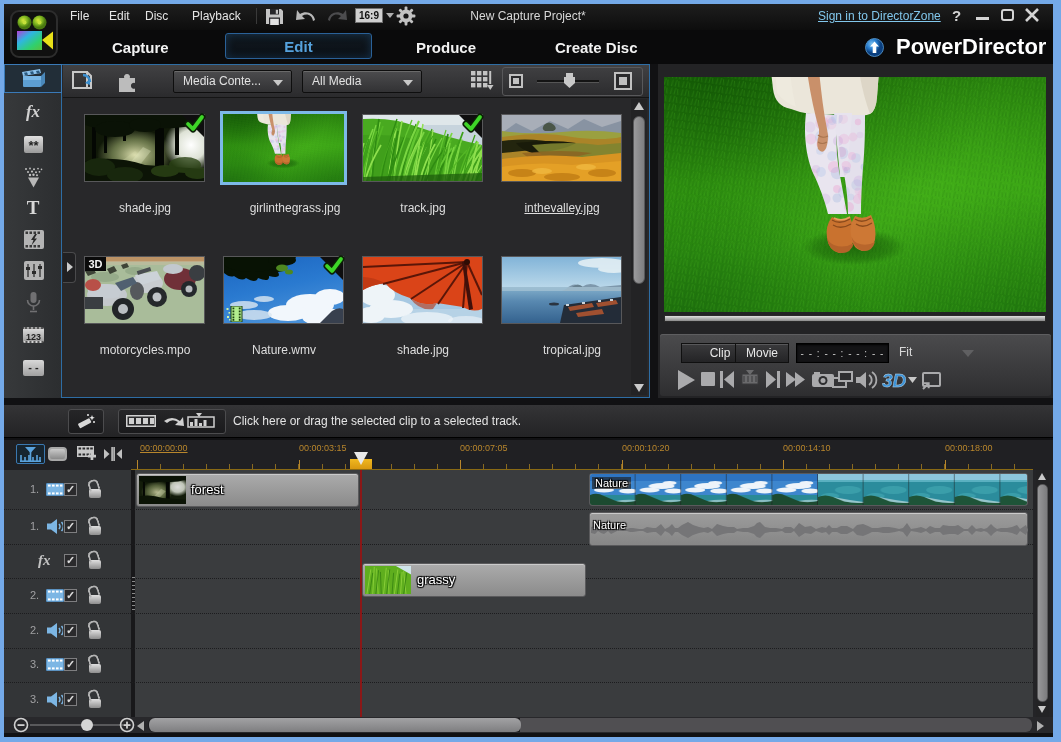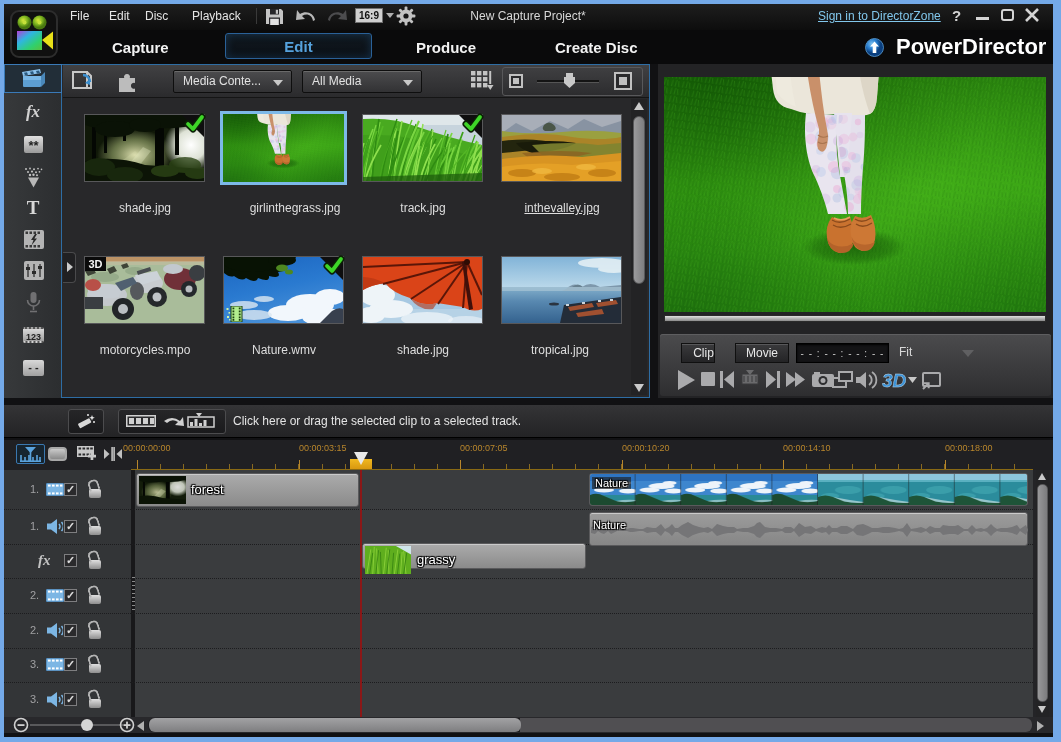--- a/index.html
+++ b/index.html
@@ -620,21 +620,21 @@
  <path d="M4 11 L9 16 L18 4" fill="none" stroke="#3ed628" stroke-width="3.8" stroke-linecap="round" stroke-linejoin="round"></path>
 </svg>
 
 <div class="tlabel" style="left:80px;top:201px;">shade.jpg</div>
 <div class="tlabel" style="left:230px;top:201px;">girlinthegrass.jpg</div>
 <div class="tlabel" style="left:358px;top:201px;">track.jpg</div>
 <div class="tlabel" style="left:497px;top:201px;text-decoration:underline;">inthevalley.jpg</div>
 <div class="tlabel" style="left:80px;top:343px;">motorcycles.mpo</div>
 <div class="tlabel" style="left:219px;top:343px;">Nature.wmv</div>
 <div class="tlabel" style="left:358px;top:343px;">shade.jpg</div>
-<div class="tlabel" style="left:495px;top:343px;">tropical.jpg</div>
+<div class="tlabel" style="left:471px;top:343px;text-align:right;">tropical.jpg</div>
 
 <div class="abs" style="left:631px;top:99px;width:16px;height:296px;background:#232325;"></div>
 <div class="abs" style="left:633px;top:116px;width:12px;height:168px;background:linear-gradient(90deg,#9a9a9c,#7e7e80);border-radius:6px;border:1px solid #58585a;"></div>
 <div class="abs" style="left:634px;top:102px;width:0;height:0;border-left:5px solid transparent;border-right:5px solid transparent;border-bottom:8px solid #cacaca;"></div>
 <div class="abs" style="left:634px;top:384px;width:0;height:0;border-left:5px solid transparent;border-right:5px solid transparent;border-top:8px solid #cacaca;"></div>
 
 <div id="prevpanel"></div>
 <div class="abs" style="left:664px;top:77px;width:382px;height:235px;background:#000;">
  <svg width="382" height="235" viewBox="0 0 382 235">
   <defs>
@@ -744,21 +744,21 @@
    <clipPath id="legclip">
     <path d="M142 36 C139 60 143 85 151 100 C158 116 162 128 164 137 L183 137 C180 120 177 104 175 94 C172 74 172 54 173 38 Z M175 38 C173 62 176 84 180 97 C183 113 184 126 184 137 L197 137 C197 120 198 104 199 91 C201 70 201 52 201 38 Z"></path>
    </clipPath>/g&gt;
   </defs>
   <use href="#girlscene"></use>
  </svg>
 </div>
 
 <div class="abs" style="left:664px;top:315px;width:382px;height:7px;background:linear-gradient(#e0e0e0,#8a8a8a);border:1px solid #2a2a2a;"></div>
 <div id="prevctrl"></div>
-<div class="pbtn" style="left:681px;width:34px;padding-left:11px;">Clip</div>
+<div class="pbtn" style="left:681px;width:67px;padding-left:11px;">Clip</div>
 <div class="pbtn" style="left:735px;width:54px;">Movie</div>
 <div class="abs" style="left:796px;top:343px;width:93px;height:20px;background:#141416;border:1px solid #000;box-shadow:inset 0 1px 2px #000;color:#c8c8c8;font-size:10px;text-align:center;line-height:19px;letter-spacing:1px;">- - : - - : - - : - -</div>
 <div class="abs" style="left:899px;top:343px;width:81px;height:20px;color:#d8d8d8;font-size:12px;line-height:19px;">Fit</div>
 <div class="abs" style="left:962px;top:350px;width:0;height:0;border-left:6px solid transparent;border-right:6px solid transparent;border-top:7px solid #606062;"></div>
 
 <svg class="abs" style="left:676px;top:368px;" width="270" height="24" viewBox="0 0 270 24">
  <g fill="#aaaaac">
   <path d="M2 2 L2 22 L19 12 Z"></path>
   <rect x="25" y="4" width="14" height="14" rx="1"></rect>
   <path d="M58 3 L48 11.5 L58 20 Z"></path>
@@ -824,21 +824,21 @@
       <rect x="73" y="10" width="3" height="3"></rect>
       <rect x="77.5" y="7" width="3" height="6"></rect>
       <path d="M70 0 h6 l-3 4 z"></path>
     </g>
 </svg>
 <div class="abs" style="left:233px;top:414px;color:#e4e4e4;font-size:12px;">Click here or drag the selected clip to a selected track.</div>
 
 <div id="timeline"></div>
 <div id="ruler"></div>
 <div id="rulerticks"></div>
-<div class="tlab" style="left:123px;">00:00:00:00</div>
+<div class="tlab" style="left:140px;text-decoration:underline;">00:00:00:00</div>
 <div class="tlab" style="left:299px;">00:00:03:15</div>
 <div class="tlab" style="left:460px;">00:00:07:05</div>
 <div class="tlab" style="left:622px;">00:00:10:20</div>
 <div class="tlab" style="left:783px;">00:00:14:10</div>
 <div class="tlab" style="left:945px;">00:00:18:00</div>
 <div class="abs" style="left:131px;top:469px;width:902px;height:1px;background:#8a6a14;"></div>
 
 <div class="abs" style="left:16px;top:444px;width:29px;height:20px;background:#16242f;border:1px solid #3a78b0;border-radius:2px;"></div>
 <svg class="abs" style="left:20px;top:446px;" width="21" height="16" viewBox="0 0 21 16">
  <path d="M5 1 L16 1 L10.5 7 Z" fill="#5aa2dc"></path>
@@ -1005,21 +1005,21 @@
   <rect x="228" width="209" height="31" fill="url(#natfrmB)"></rect>
  </svg>
  <div class="cliplabel abs" style="left:2px;top:3px;font-size:11px;background:rgba(30,30,30,0.65);padding:0 3px;">Nature</div>
 </div>
 <div class="clip" style="left:589px;top:512px;width:439px;height:34px;background:linear-gradient(#9c9c9c,#868686);">
  <svg class="abs" style="left:1px;top:6px;" width="437" height="22" viewBox="0 0 437 22" preserveAspectRatio="none">
       <path d="M0,11 L0,8.0 L4,7.0 L7,10.0 L10,8.0 L13,7.0 L17,10.0 L20,7.0 L26,10.0 L30,10.0 L36,10.0 L39,9.0 L42,9.0 L48,10.0 L52,10.0 L56,8.0 L62,9.0 L65,9.0 L70,5.0 L74,10.0 L78,8.0 L81,5.0 L84,9.0 L87,9.0 L91,6.0 L97,3.0 L102,6.0 L108,8.0 L113,9.0 L117,8.0 L121,10.0 L126,5.0 L132,7.0 L137,8.0 L143,8.0 L146,10.0 L152,9.0 L157,9.0 L163,7.0 L166,4.0 L169,3.0 L174,8.0 L179,9.0 L185,9.0 L191,10.0 L194,8.0 L200,8.0 L203,10.0 L208,4.0 L214,8.0 L220,7.0 L225,10.0 L231,8.0 L235,9.0 L238,6.0 L241,9.0 L246,9.0 L250,7.0 L256,7.0 L262,10.0 L266,6.0 L272,5.0 L277,7.0 L281,9.0 L287,9.0 L292,8.0 L298,8.0 L304,9.0 L308,10.0 L312,9.0 L316,4.0 L320,10.0 L326,9.0 L330,8.0 L335,10.0 L339,7.0 L344,9.0 L349,9.0 L352,6.0 L358,7.0 L364,7.0 L367,6.0 L373,10.0 L377,10.0 L381,6.0 L385,10.0 L390,9.0 L393,10.0 L396,9.0 L400,5.0 L403,8.0 L406,10.0 L410,9.0 L416,9.0 L421,8.0 L426,6.0 L429,10.0 L435,6.0 L437,11 L435,16.0 L429,12.0 L426,16.0 L421,14.0 L416,13.0 L410,13.0 L406,12.0 L403,14.0 L400,17.0 L396,13.0 L393,12.0 L390,13.0 L385,12.0 L381,16.0 L377,12.0 L373,12.0 L367,16.0 L364,15.0 L358,15.0 L352,16.0 L349,13.0 L344,13.0 L339,15.0 L335,12.0 L330,14.0 L326,13.0 L320,12.0 L316,18.0 L312,13.0 L308,12.0 L304,13.0 L298,14.0 L292,14.0 L287,13.0 L281,13.0 L277,15.0 L272,17.0 L266,16.0 L262,12.0 L256,15.0 L250,15.0 L246,13.0 L241,13.0 L238,16.0 L235,13.0 L231,14.0 L225,12.0 L220,15.0 L214,14.0 L208,18.0 L203,12.0 L200,14.0 L194,14.0 L191,12.0 L185,13.0 L179,13.0 L174,14.0 L169,19.0 L166,18.0 L163,15.0 L157,13.0 L152,13.0 L146,12.0 L143,14.0 L137,14.0 L132,15.0 L126,17.0 L121,12.0 L117,14.0 L113,13.0 L108,14.0 L102,16.0 L97,19.0 L91,16.0 L87,13.0 L84,13.0 L81,17.0 L78,14.0 L74,12.0 L70,17.0 L65,13.0 L62,13.0 L56,14.0 L52,12.0 L48,12.0 L42,13.0 L39,13.0 L36,12.0 L30,12.0 L26,12.0 L20,15.0 L17,12.0 L13,15.0 L10,14.0 L7,12.0 L4,15.0 L0,14.0 Z" fill="#757577"></path>
     </svg>
  <div class="cliplabel abs" style="left:3px;top:6px;font-size:11px;">Nature</div>
 </div>
-<div class="clip" style="left:362px;top:543px;width:224px;height:26px;">
+<div class="clip" style="left:362px;top:563px;width:224px;height:34px;">
  <svg class="abs" style="left:2px;top:2px;" width="46" height="28" viewBox="0 0 119 66" preserveAspectRatio="none">
   <rect width="119" height="66" fill="#5fae1e"></rect>
   <path d="M80 0 L119 0 L119 20 Z" fill="#cfe4ea"></path>
   <g stroke="#8ed23c" stroke-width="2.4" opacity="0.9">
         <path d="M5 66 L15 8"></path>
         <path d="M20 66 L24 2"></path>
         <path d="M34 66 L30 6"></path>
         <path d="M48 66 L55 4"></path>
         <path d="M62 66 L60 10"></path>
         <path d="M76 66 L85 8"></path>

